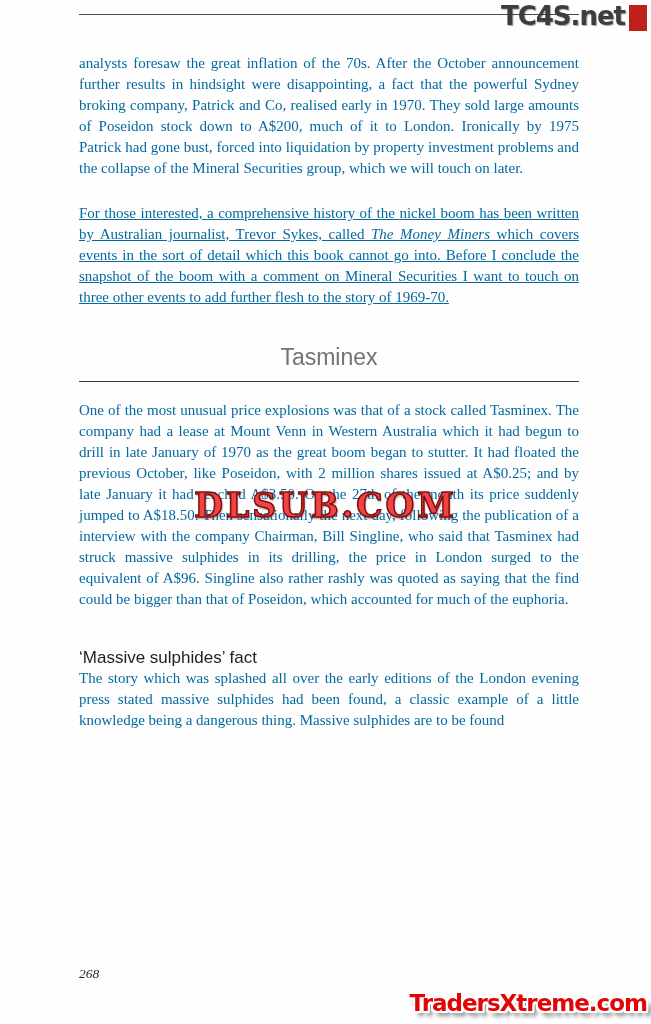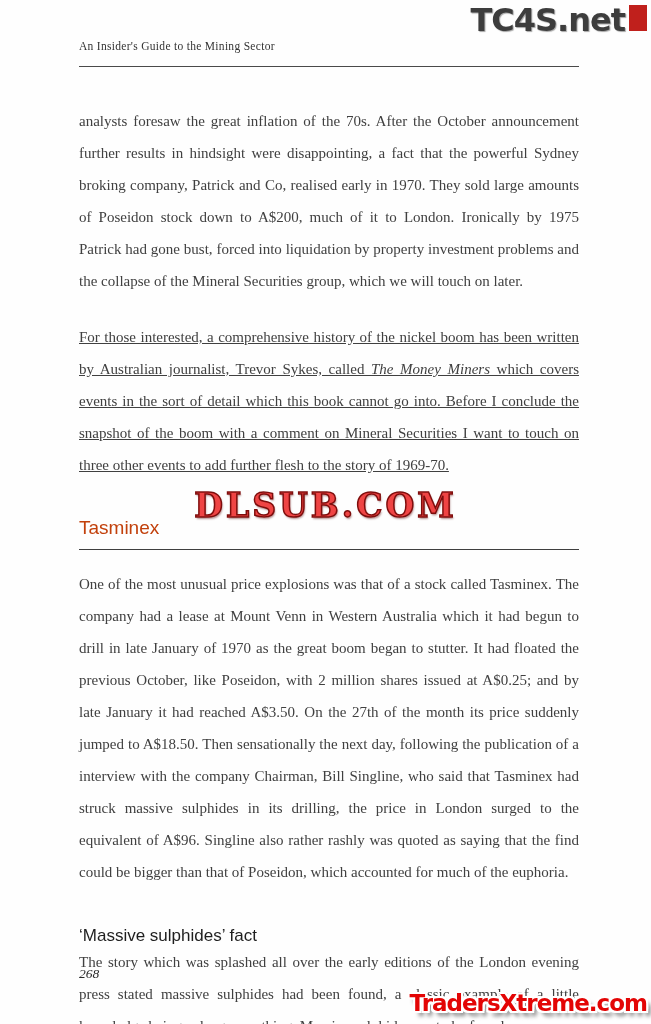--- a/index.html
+++ b/index.html
@@ -26,35 +26,36 @@
     letter-spacing: 0.3px;
     color: #333;
   }
   .header-rule {
     border: none;
     border-bottom: 1px solid #4a4a4a;
     margin-top: 14px;
   }
   p.body-text {
     font-size: 15px;
-    line-height: 32px;
+    line-height: 21px;
     text-align: justify;
-    color: #404040;
+    color: #0369a1;
   }
   .p1 { margin-top: 38px; }
   .p2 { margin-top: 24px; text-decoration: underline; }
   .p3 { margin-top: 18px; }
   .p4 { }
   .italic { font-style: italic; }
   .section-heading {
     margin-top: 36px;
     font-family: "Liberation Sans", sans-serif;
     font-weight: 400;
-    font-size: 19px;
-    color: #c2410c;
+    font-size: 23px;
+    color: #737373;
+    text-align: center;
   }
   .section-rule {
     border: none;
     border-bottom: 1px solid #3f3f3f;
     margin-top: 10px;
   }
   .sub-heading {
     margin-top: 38px;
     font-family: "Liberation Sans", sans-serif;
     font-weight: 500;
@@ -69,21 +70,21 @@
     color: #2a2a2a;
     font-style: italic;
   }
   
   .wm-top {
     position: absolute;
     top: 1px;
     right: 26px;
     font-family: "DejaVu Sans", sans-serif;
     font-weight: bold;
-    font-size: 32px;
+    font-size: 26px;
     letter-spacing: -1px;
     color: #3d3d3d;
     text-shadow: 1px 1px 1px rgba(0,0,0,0.35);
   }
   .wm-top-block {
     position: absolute;
     top: 5px;
     right: 4px;
     width: 18px;
     height: 26px;
@@ -121,21 +122,20 @@
     white-space: nowrap;
   }
 </style>
 </head>
 <body>
 
 <div class="page">
 
   <div class="content">
 
-    <div class="running-header">An Insider's Guide to the Mining Sector</div>
     <hr class="header-rule">
 
     <p class="body-text p1">analysts foresaw the great inflation of the 70s. After the October announcement further results in hindsight were disappointing, a fact that the powerful Sydney broking company, Patrick and Co, realised early in 1970. They sold large amounts of Poseidon stock down to A$200, much of it to London. Ironically by 1975 Patrick had gone bust, forced into liquidation by property investment problems and the collapse of the Mineral Securities group, which we will touch on later.</p>
 
     <p class="body-text p2"><span>For those interested, a comprehensive history of the nickel boom has been written by Australian journalist, Trevor Sykes, called </span><span class="italic">The Money Miners</span><span> which covers events in the sort of detail which this book cannot go into. Before I conclude the snapshot of the boom with a comment on Mineral Securities I want to touch on three other events to add further flesh to the story of 1969-70.</span></p>
 
     <h1 class="section-heading">Tasminex</h1>
     <hr class="section-rule">
 
     <p class="body-text p3">One of the most unusual price explosions was that of a stock called Tasminex. The company had a lease at Mount Venn in Western Australia which it had begun to drill in late January of 1970 as the great boom began to stutter. It had floated the previous October, like Poseidon, with 2 million shares issued at A$0.25; and by late January it had reached A$3.50. On the 27th of the month its price suddenly jumped to A$18.50. Then sensationally the next day, following the publication of a interview with the company Chairman, Bill Singline, who said that Tasminex had struck massive sulphides in its drilling, the price in London surged to the equivalent of A$96. Singline also rather rashly was quoted as saying that the find could be bigger than that of Poseidon, which accounted for much of the euphoria.</p>

